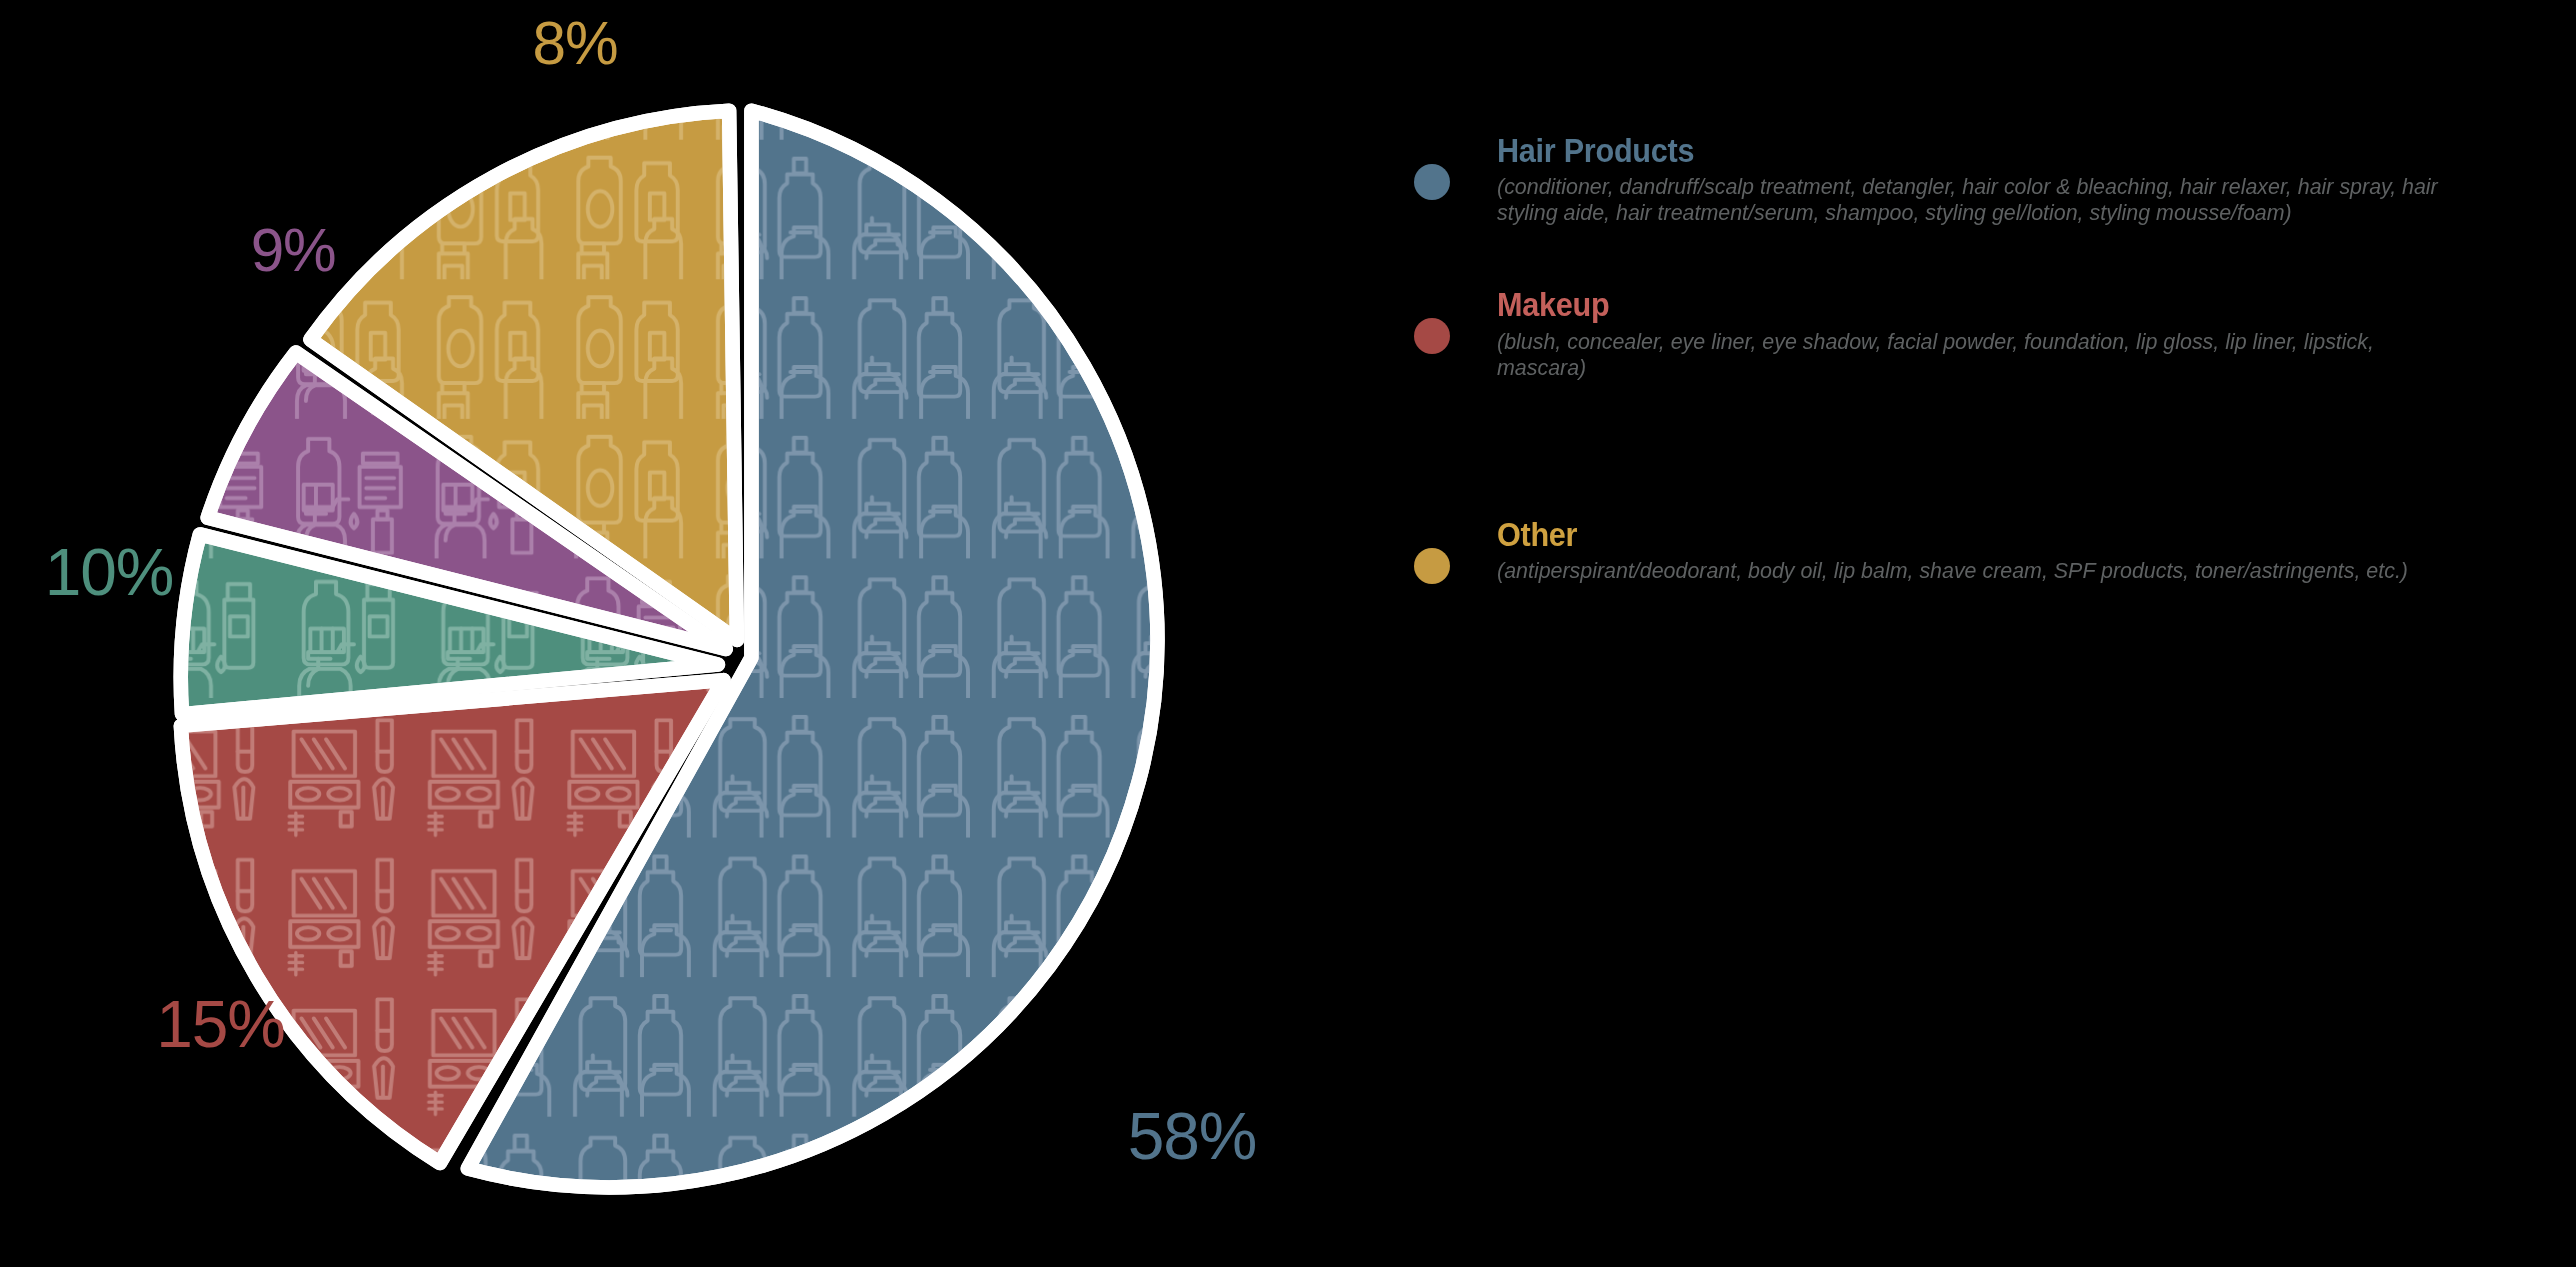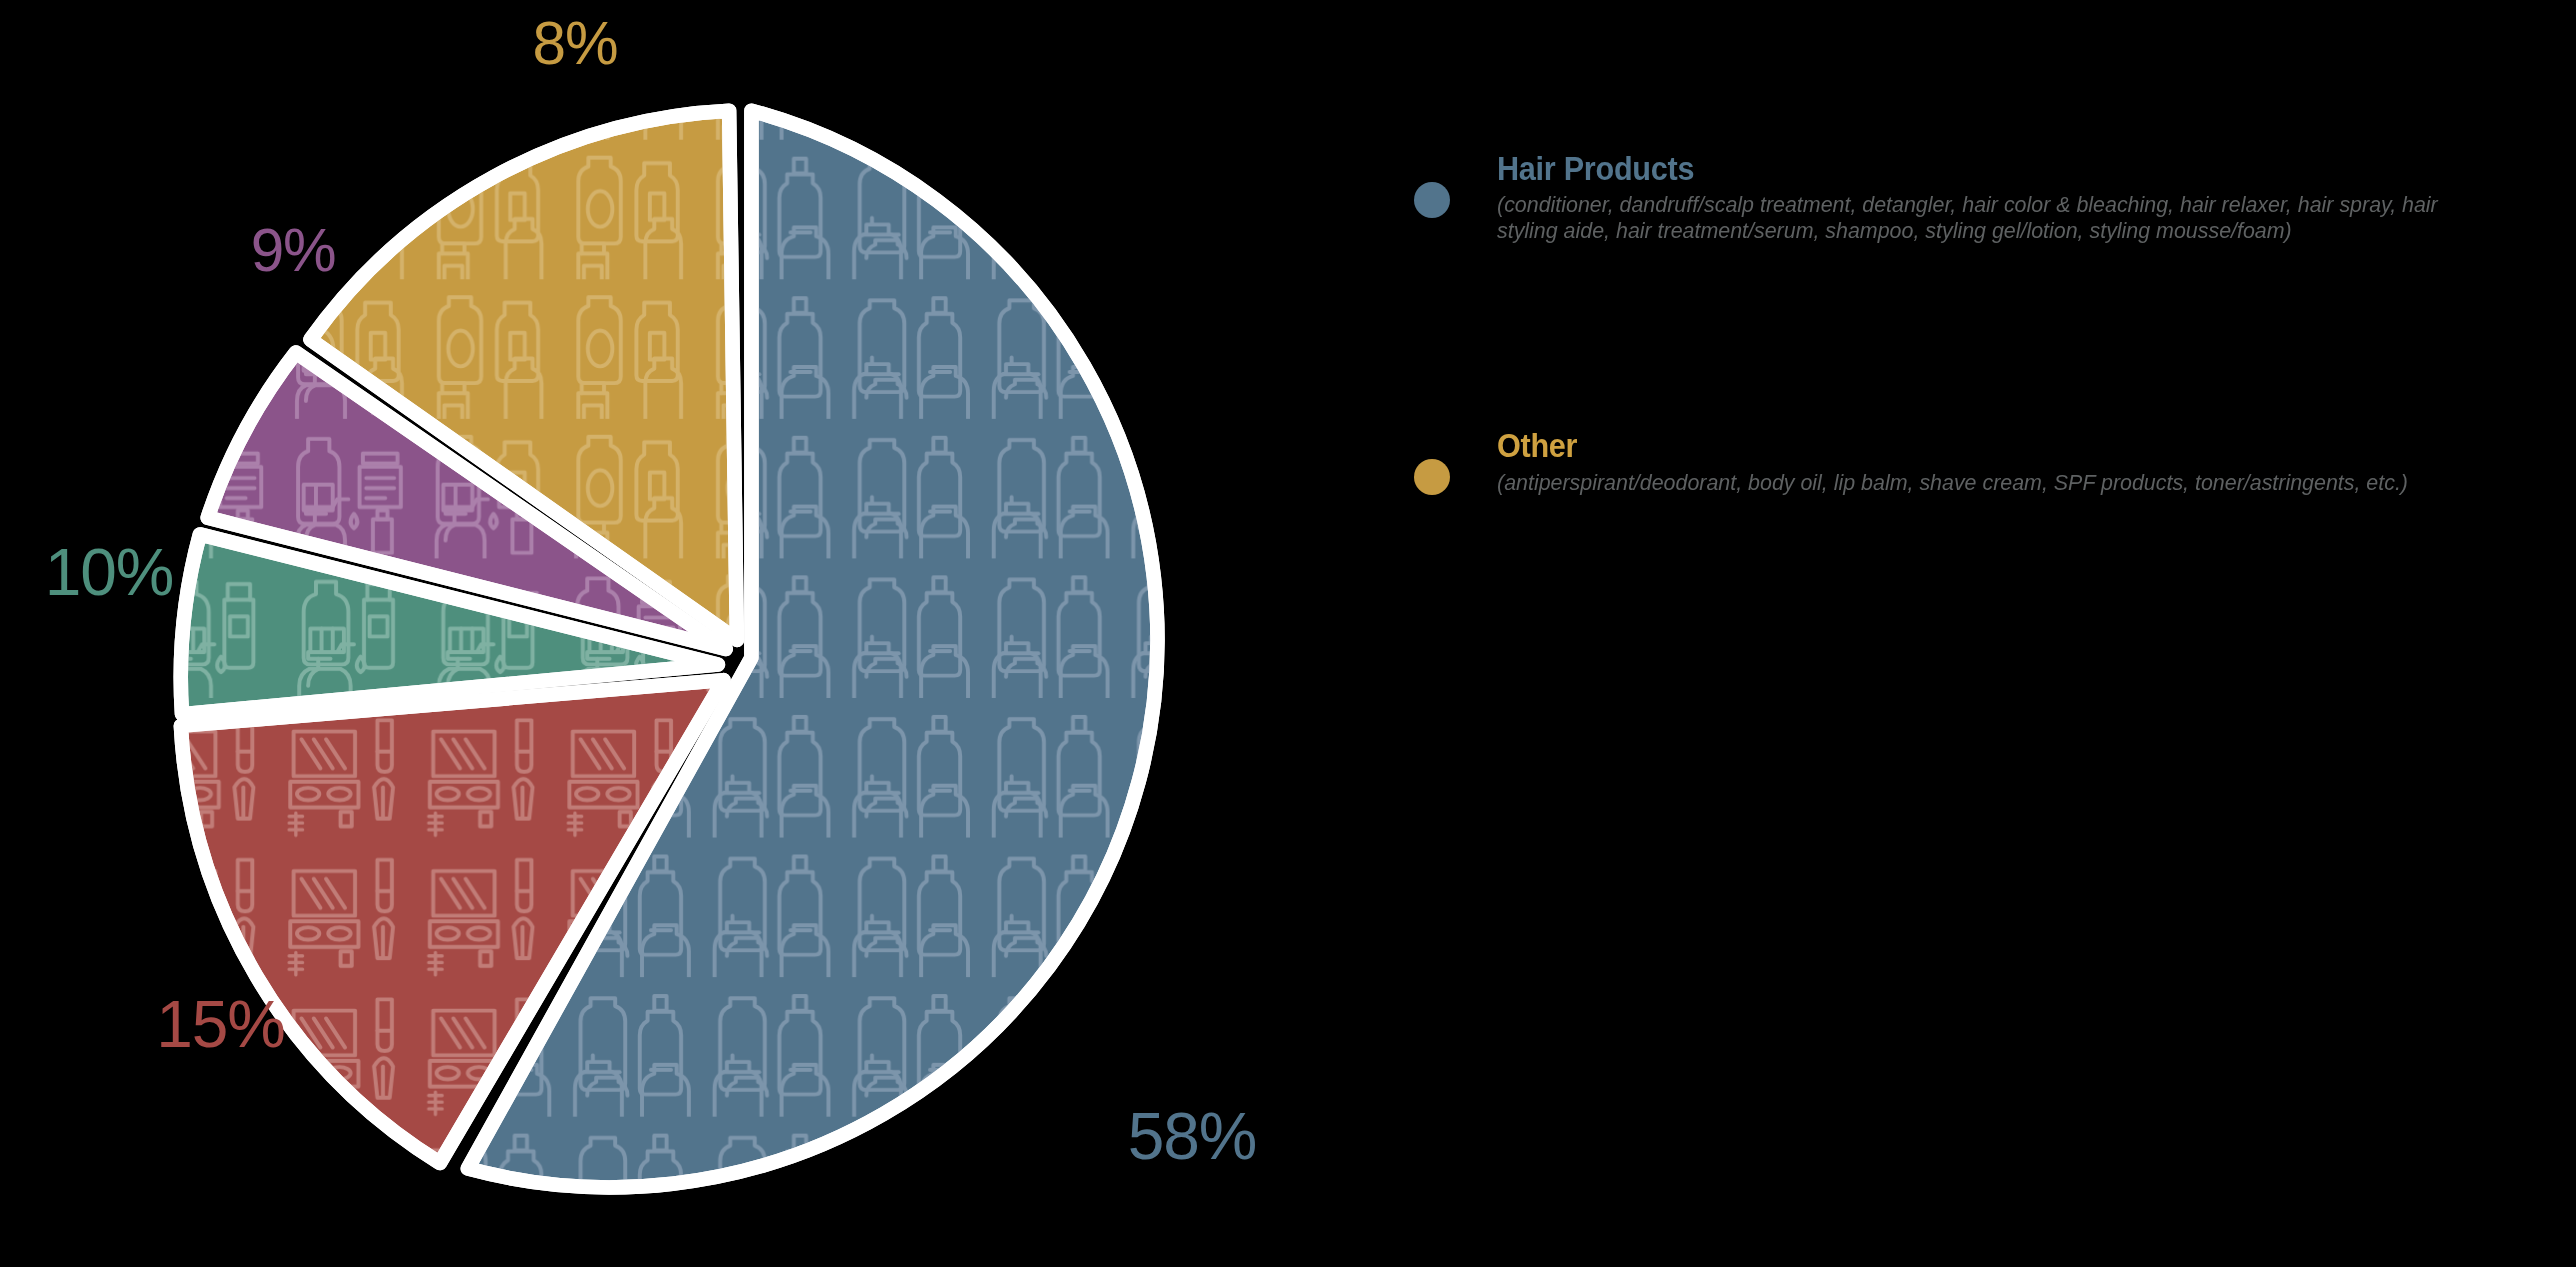--- a/index.html
+++ b/index.html
@@ -33,21 +33,21 @@
   .slice-label {
     font-family: "Liberation Sans", sans-serif;
     font-weight: 300;
     letter-spacing: -2px;
   }
 
   
   #legend {
     position: absolute;
     left: 1396px;
-    top: 150px;
+    top: 132px;
     width: 1150px;
   }
   .legend-item {
     position: relative;
     padding-left: 101px;
     margin-bottom: 12.3px;
   }
   .legend-dot {
     position: absolute;
     left: 18px;
@@ -259,20 +259,25 @@
   <div id="legend">
 
     <div class="legend-item">
       <span class="legend-dot" style="background:#52748c"></span>
       <p class="legend-title" style="color:#52748c">Hair Products</p>
       <p class="legend-desc">(conditioner, dandruff/scalp treatment, detangler, hair color &amp; bleaching, hair relaxer, hair spray, hair styling aide, hair treatment/serum, shampoo, styling gel/lotion, styling mousse/foam)</p>
     </div>
 
     <div class="gap-lg"></div>
 
+    <div class="legend-item">
+      <span class="legend-dot" style="background:#a54945"></span>
+      <p class="legend-title" style="color:#c4605b">Makeup</p>
+      <p class="legend-desc">(blush, concealer, eye liner, eye shadow, facial powder, foundation, lip gloss, lip liner, lipstick, mascara)</p>
+    </div>
 
     <div class="gap-md"></div>
 
 
     <div class="gap-md"></div>
 
 
     <div class="gap-md"></div>
 
     <div class="legend-item">

